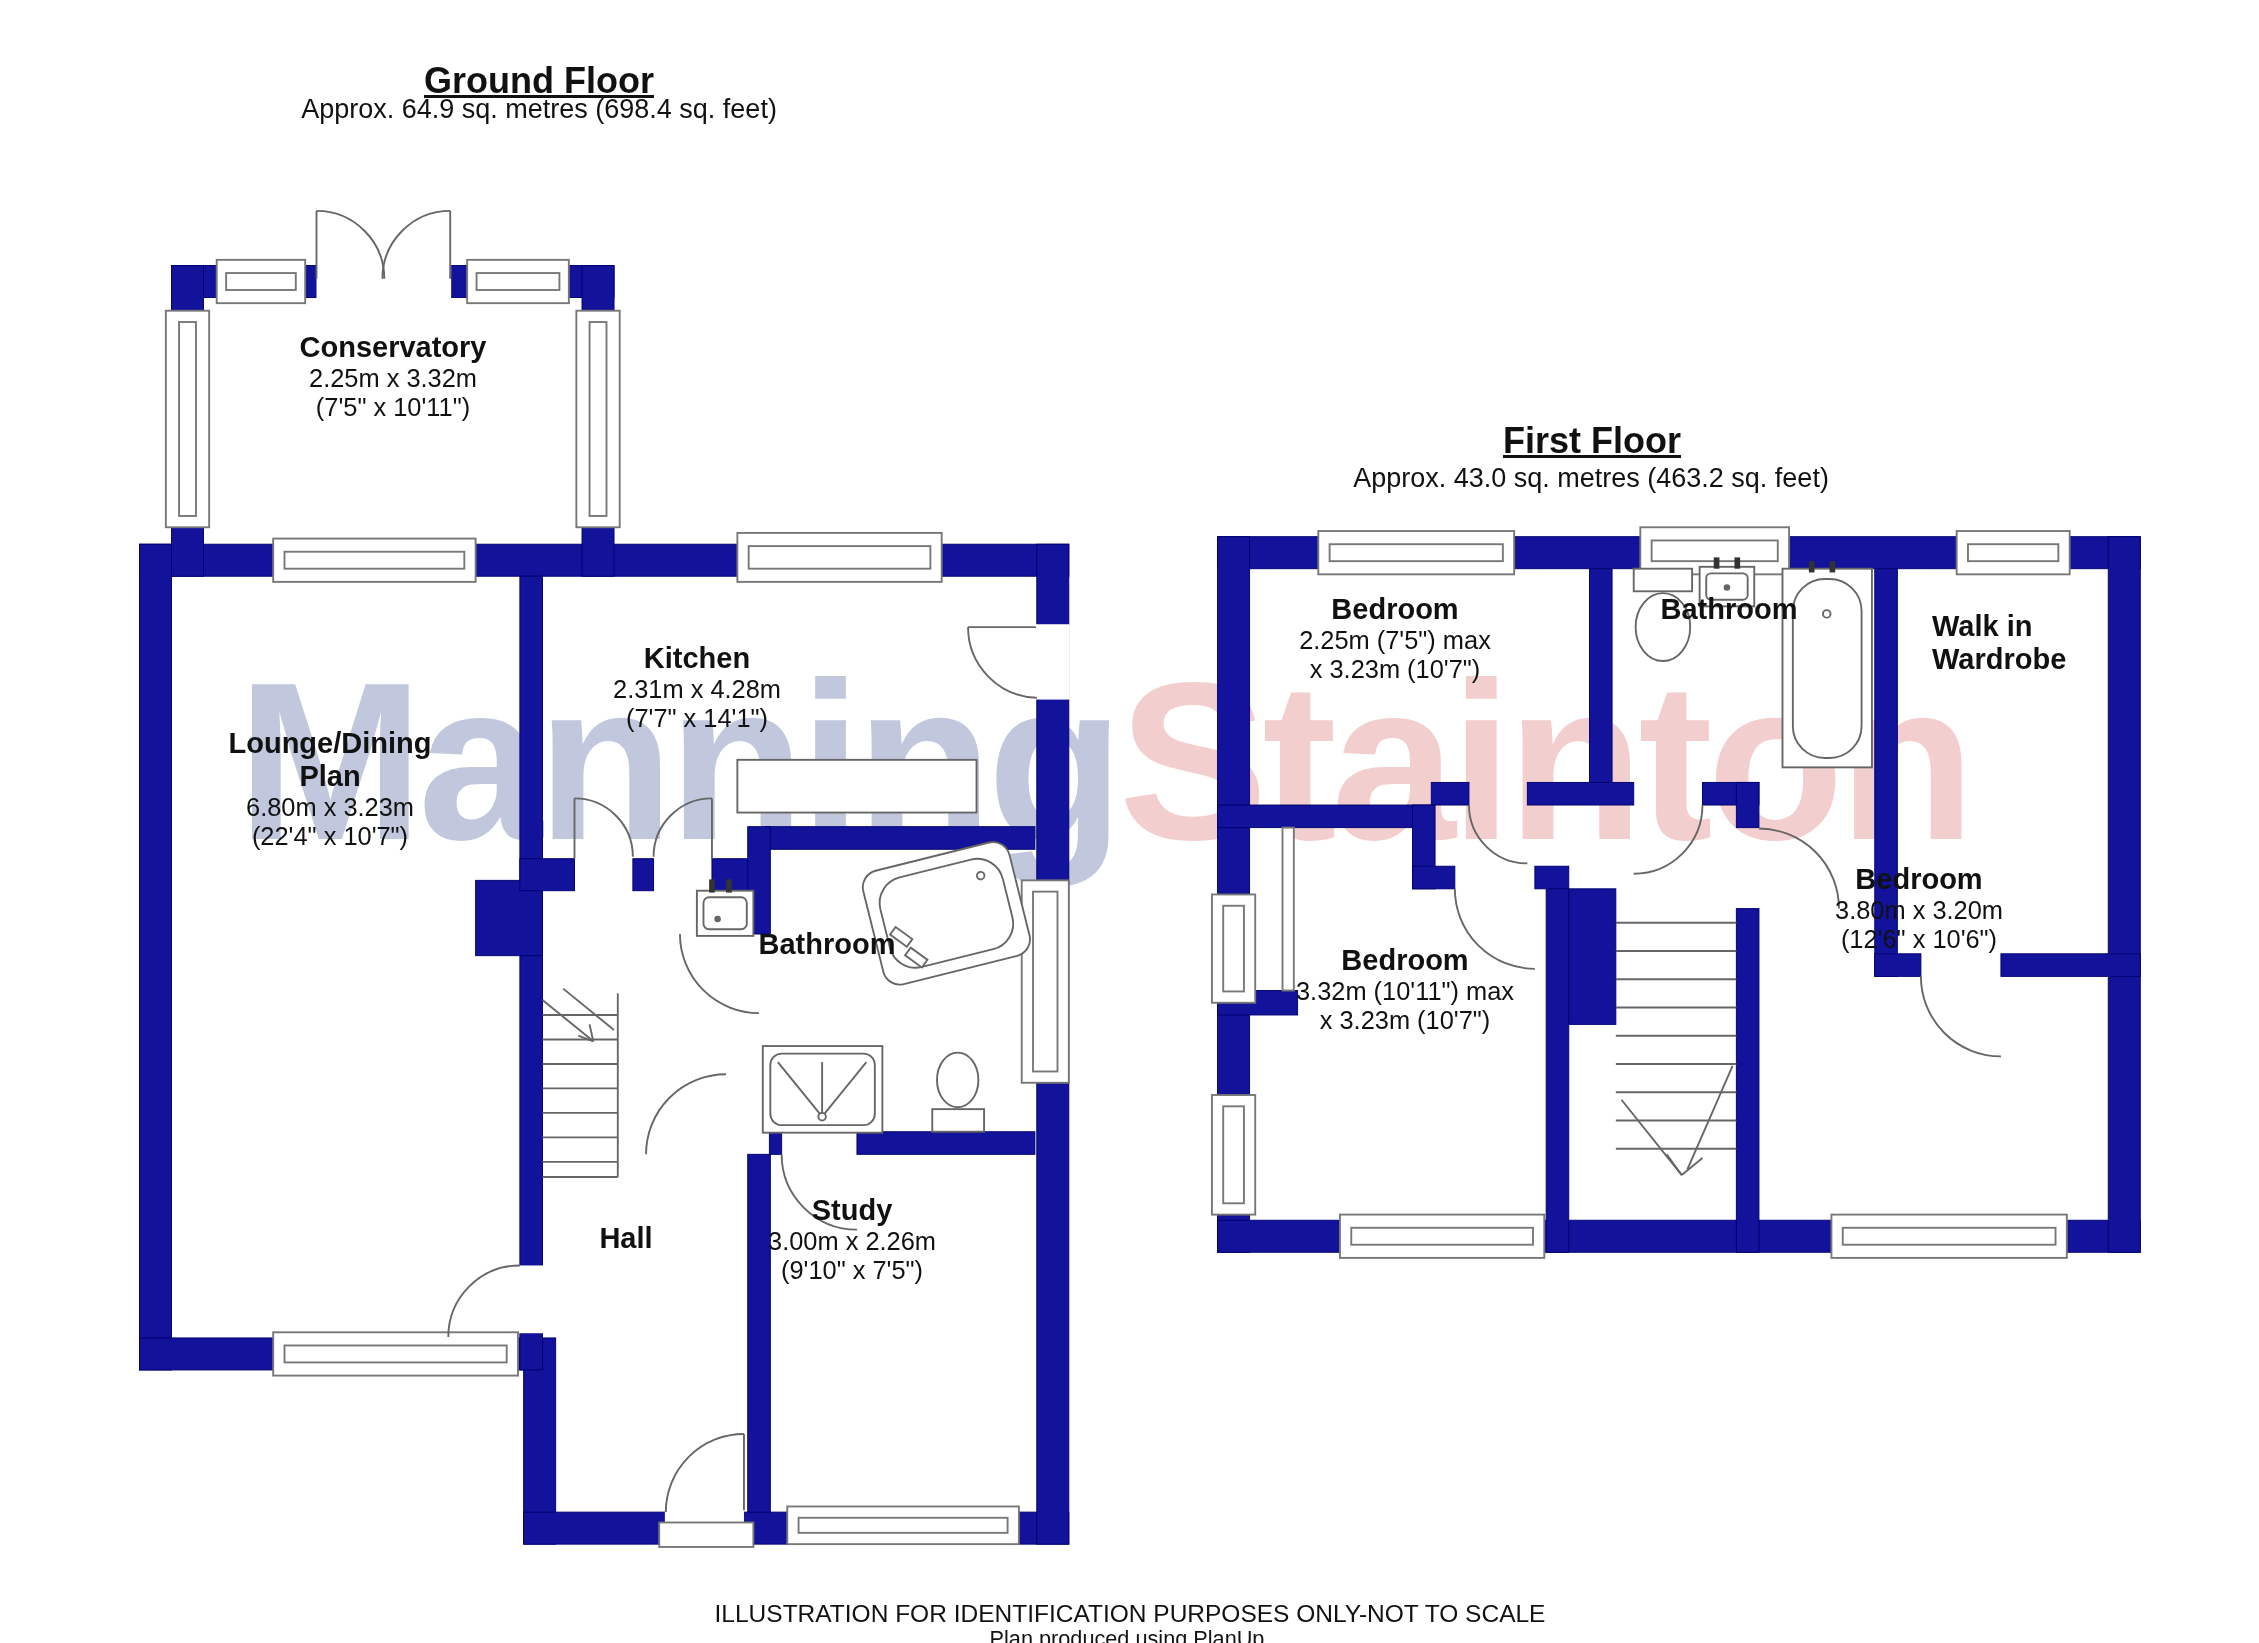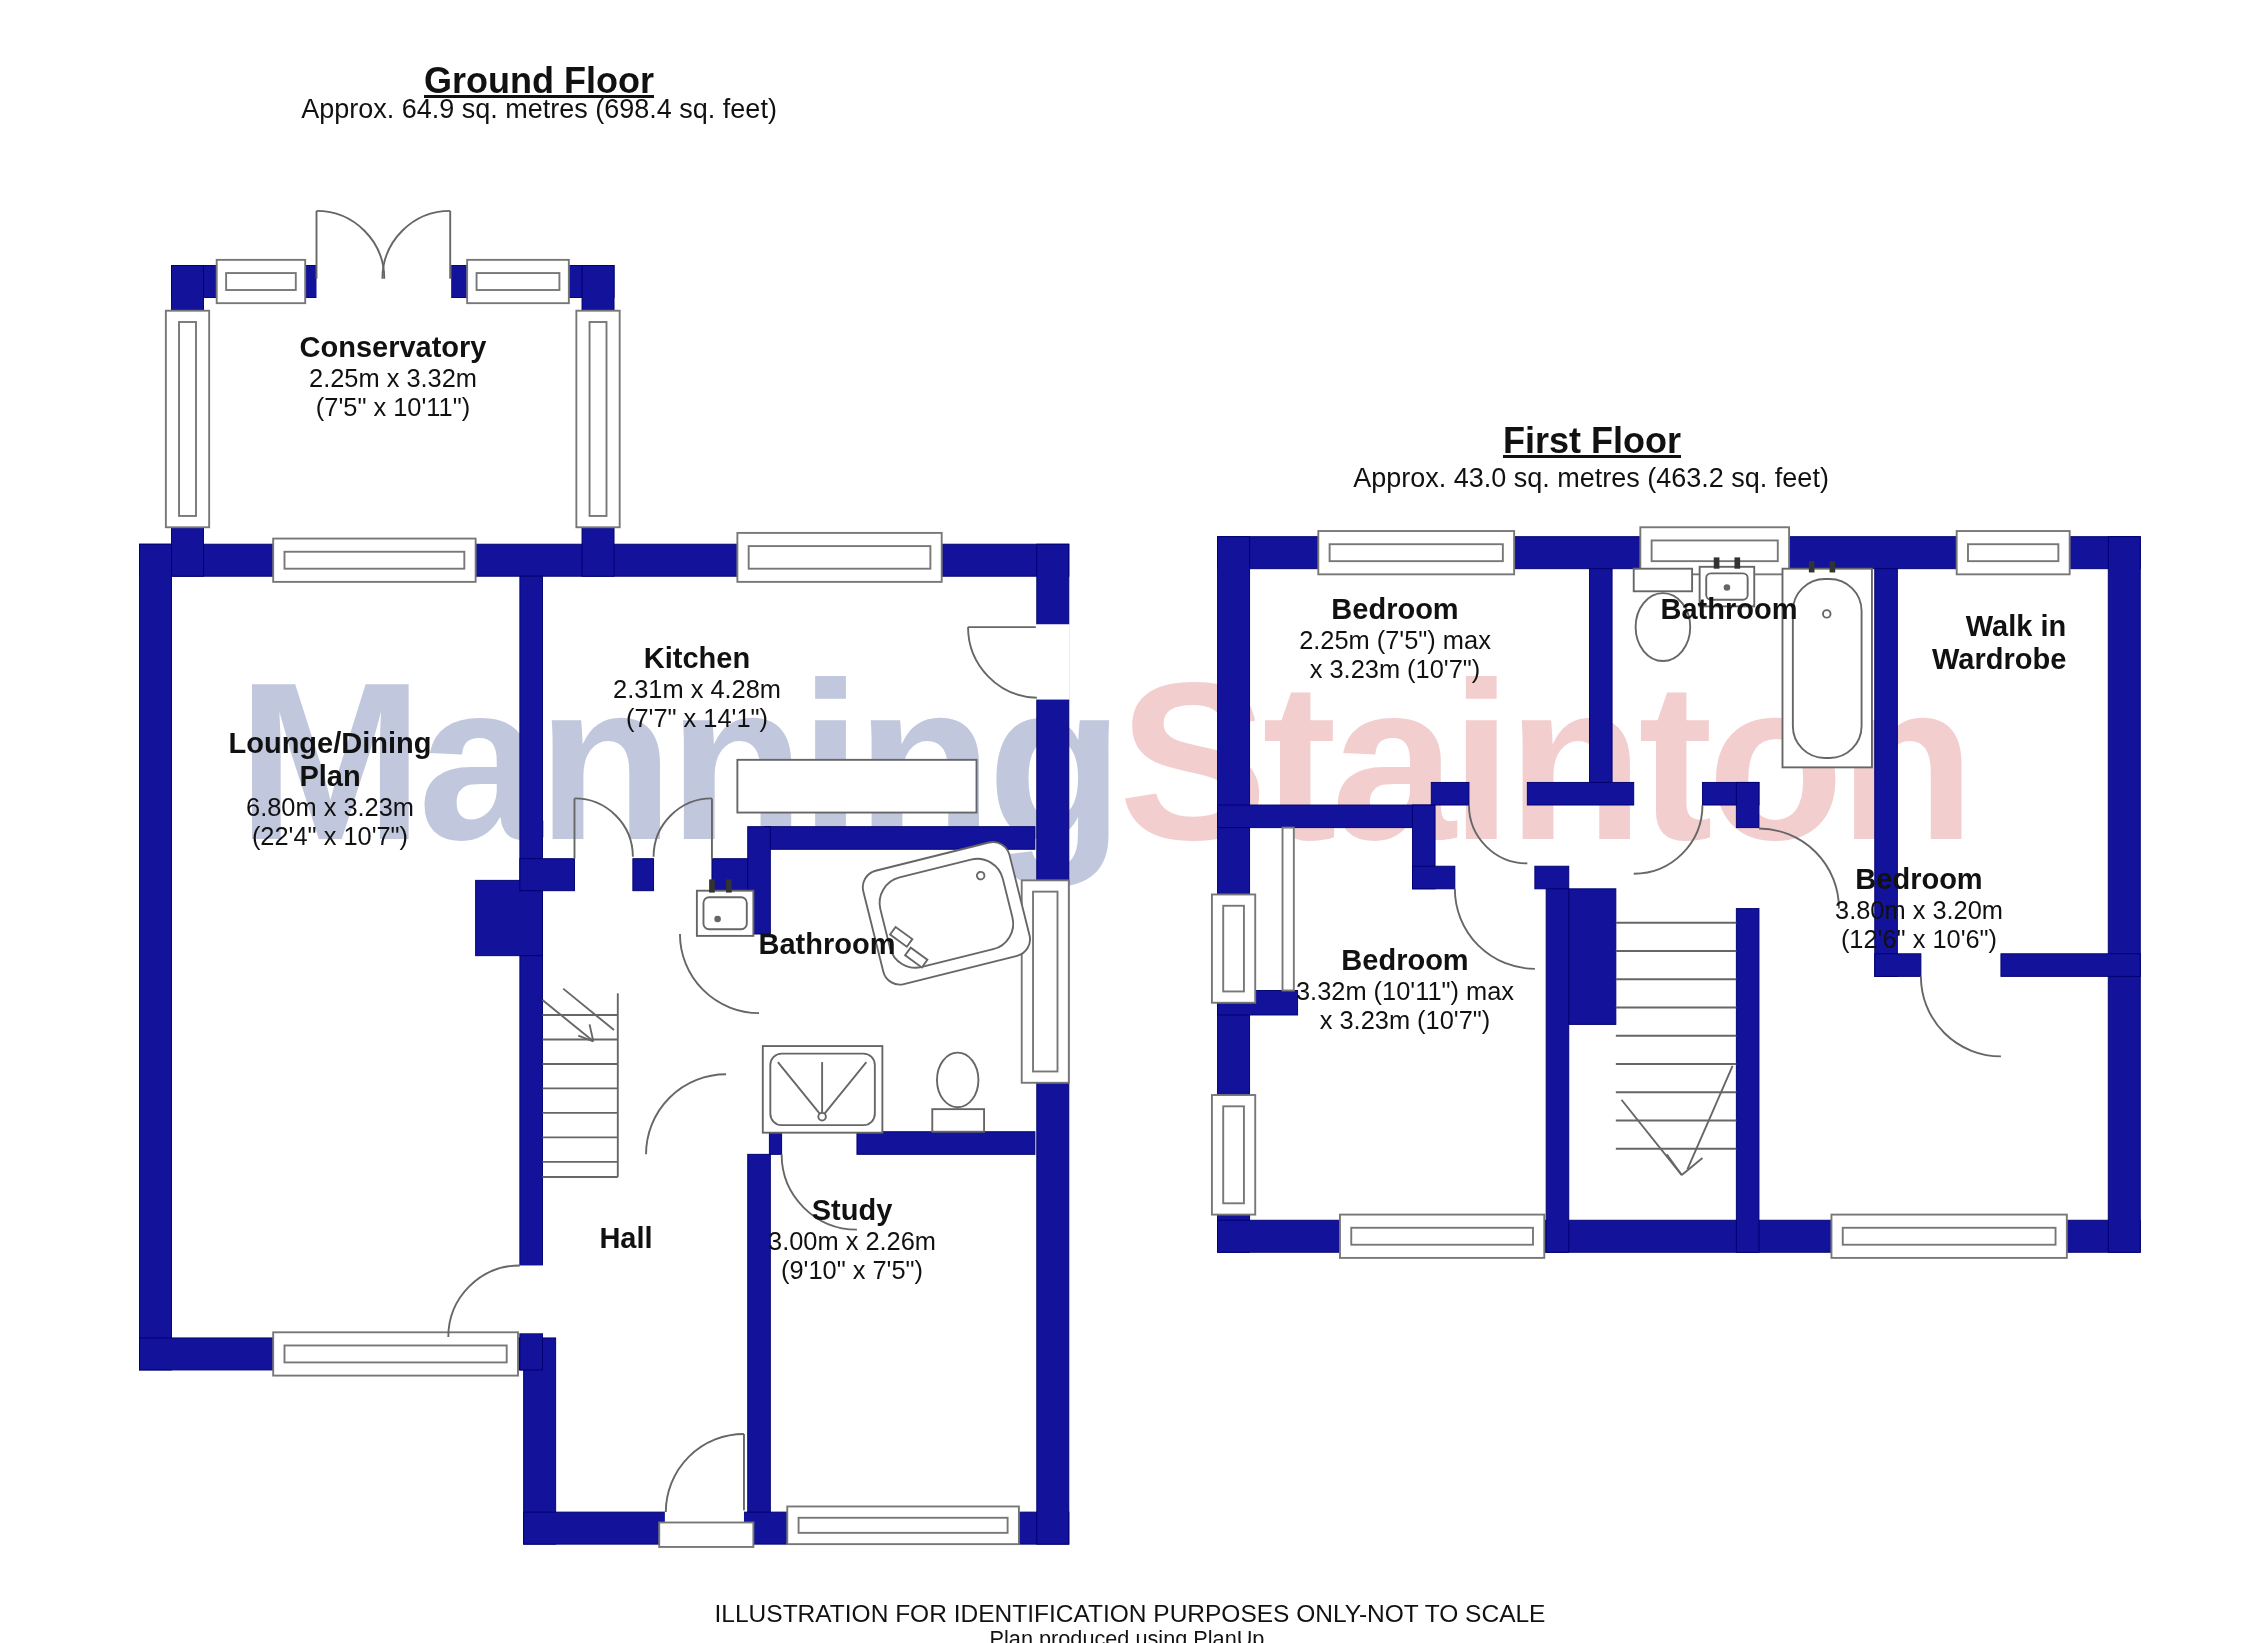--- a/index.html
+++ b/index.html
@@ -10,21 +10,21 @@
              letter-spacing:-5.6px;white-space:nowrap;z-index:1;user-select:none;}
   .wm-blue{color:rgba(100,116,168,0.40);}
   .wm-pink{color:rgba(222,120,120,0.36);}
   
   svg.plan{position:absolute;left:0;top:0;z-index:2;}
   
   .floor-title{position:absolute;transform:translateX(-50%);font-weight:bold;font-size:36px;
                white-space:nowrap;z-index:5;text-decoration:underline;}
   .floor-subtitle{position:absolute;transform:translateX(-50%);font-size:27px;white-space:nowrap;z-index:5;}
   .lbl{position:absolute;transform:translateX(-50%);text-align:center;white-space:nowrap;z-index:5;}
-  .lbl-left{position:absolute;text-align:right;white-space:nowrap;z-index:5;}
+  .lbl-left{position:absolute;text-align:left;white-space:nowrap;z-index:5;}
   .nm{font-weight:bold;font-size:29px;line-height:33px;}
   .dm{font-size:25.4px;line-height:29px;}
   .footer-total{position:absolute;left:1135px;top:1554px;transform:translateX(-50%);
                 font-size:41px;white-space:nowrap;z-index:5;}
   .footer-disclaimer{position:absolute;left:1130px;top:1600px;transform:translateX(-50%);
                      font-size:24.5px;white-space:nowrap;z-index:5;}
   .footer-produced{position:absolute;left:1130px;top:1626px;transform:translateX(-50%);
                    font-size:21.7px;white-space:nowrap;z-index:5;}
 </style>
 </head>

